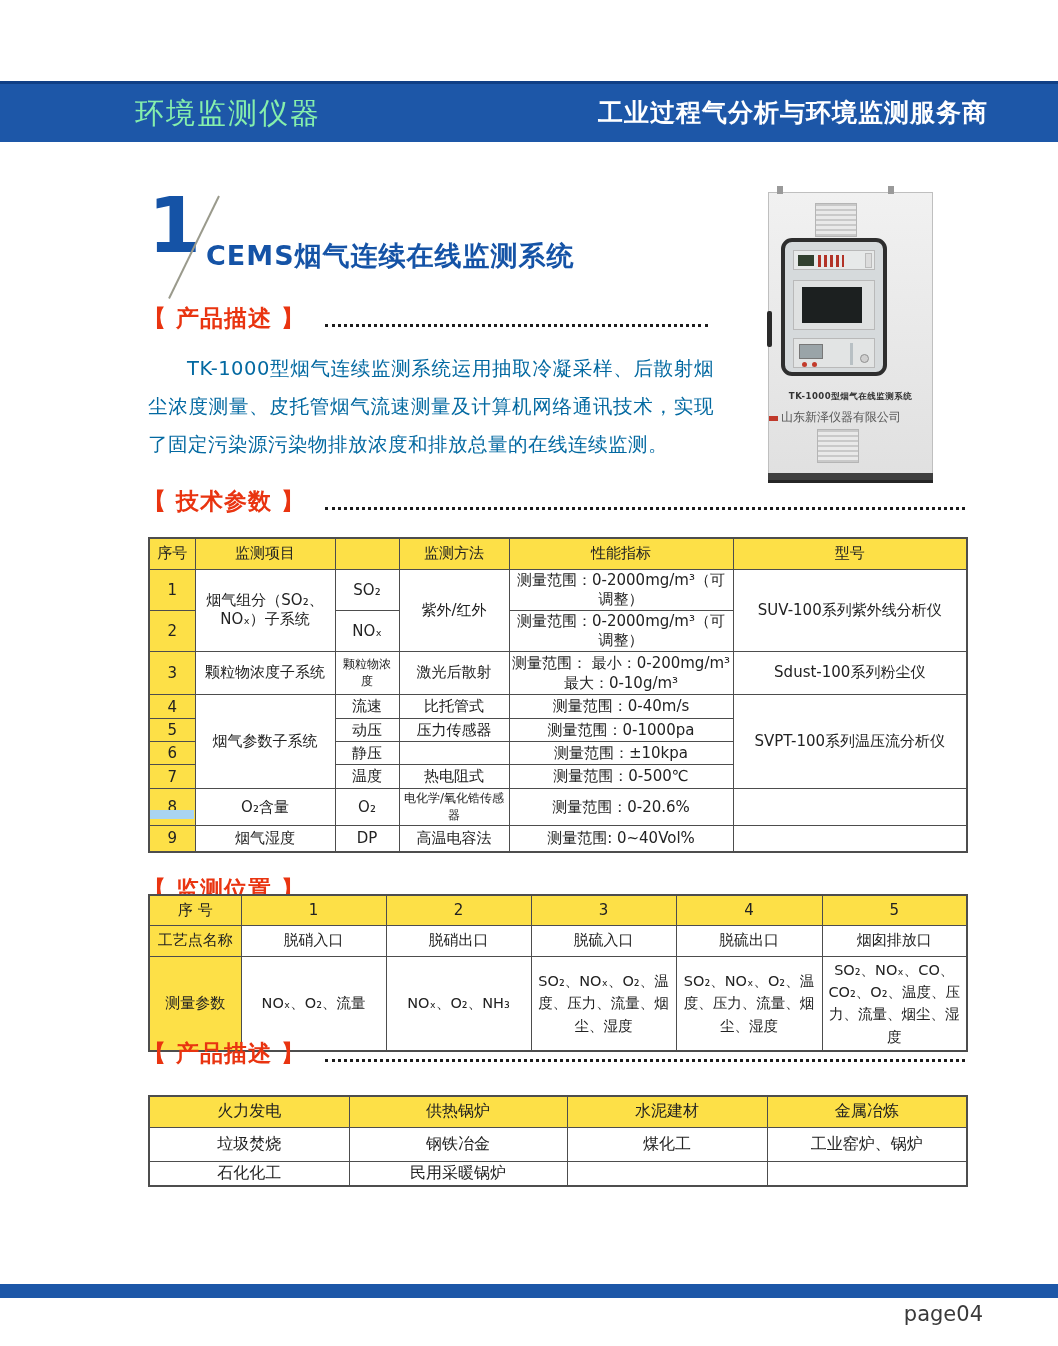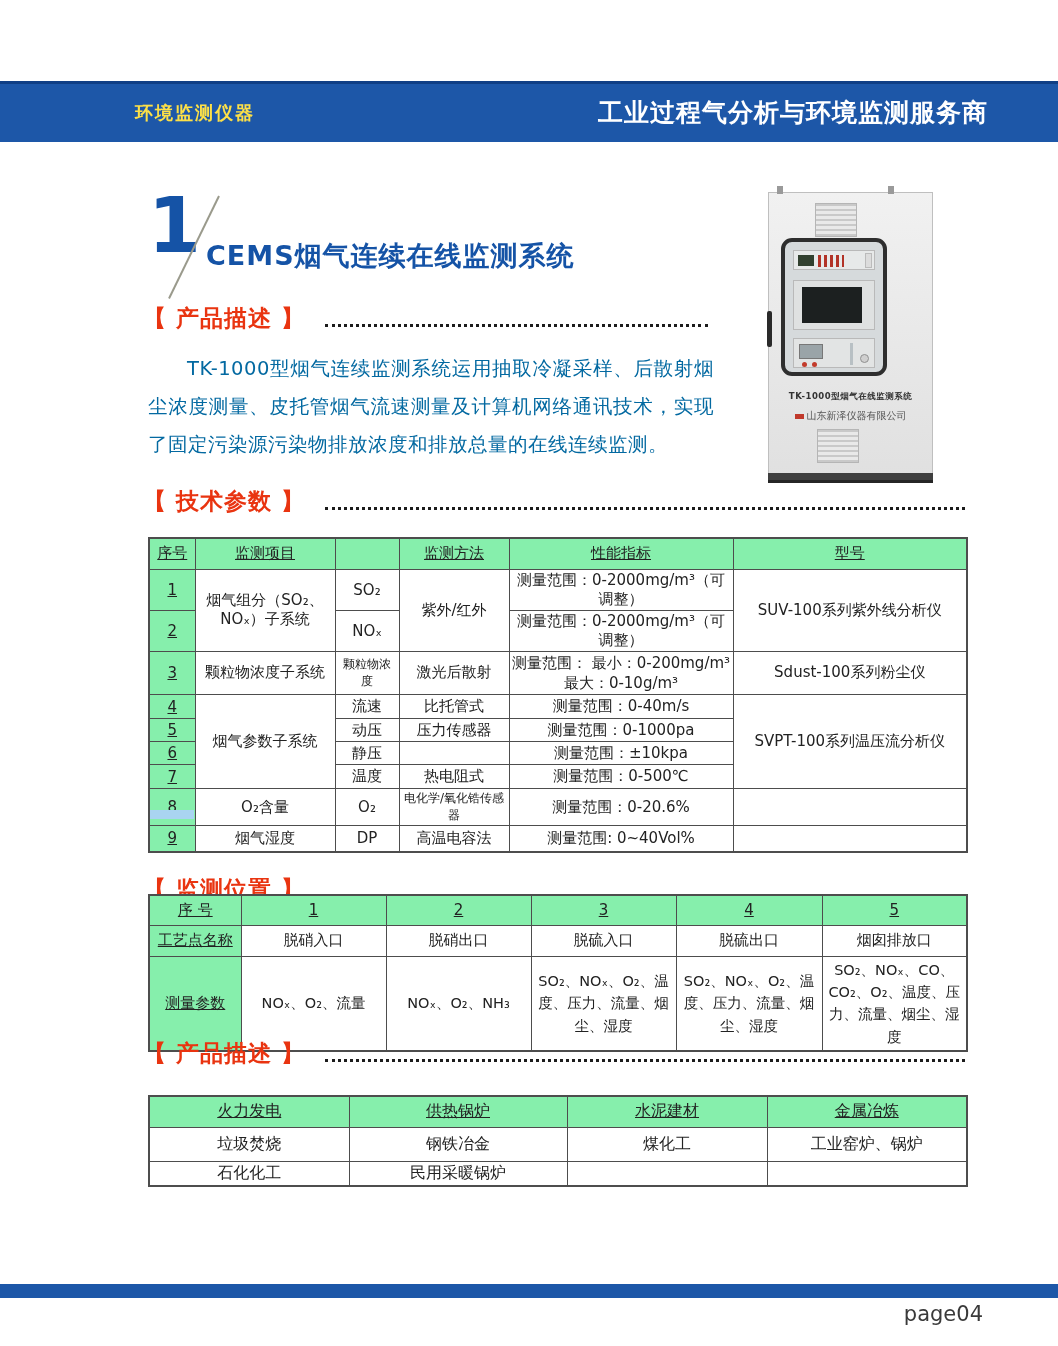--- a/index.html
+++ b/index.html
@@ -4,21 +4,21 @@
 <style>
   * { margin:0; padding:0; box-sizing:border-box; }
   html,body { background:#ffffff; }
   body { font-family:"DejaVu Sans","Liberation Sans",sans-serif; color:#333; }
   .page { position:relative; width:1058px; height:1346px; background:#ffffff; overflow:hidden; }
 
   
   .topbar { position:absolute; left:0; top:81px; width:1058px; height:61px;
             background:#1d57a8; border-top:3px solid #103f85; }
   .topbar .left  { position:absolute; left:135px; top:0; line-height:58px;
-                   color:#fde047; font-size:18px; font-weight:bold; letter-spacing:2px; }
+                   color:#86efac; font-size:29px; font-weight:normal; letter-spacing:2px; }
   .topbar .right { position:absolute; right:70px; top:0; line-height:58px;
                    color:#fff; font-size:25px; font-weight:bold; letter-spacing:1px; }
   .bottombar { position:absolute; left:0; top:1284px; width:1058px; height:14px; background:#1d57a8; }
   .pagenum { position:absolute; right:75px; top:1302px; font-size:21px; color:#3a3a3a; }
 
   
   .secnum { position:absolute; left:148px; top:188px; font-size:76px; line-height:1;
             font-weight:bold; color:#1553a6; }
   .slash  { position:absolute; left:218px; top:196px; width:2px; height:114px;
             background:#9a9a8c; transform:rotate(26deg); transform-origin:top center; }
@@ -37,21 +37,21 @@
 
   
   .desc { position:absolute; left:148px; top:350px; width:566px; font-size:19.5px;
           line-height:38px; color:#0369a1; text-indent:2em; letter-spacing:0.5px; text-align:justify; }
 
   
   table { border-collapse:collapse; table-layout:fixed; }
   td { border:1px solid #4d4d4d; text-align:center; vertical-align:middle;
        font-size:15px; color:#222; padding:1px 2px; overflow:hidden; }
   .tbl { position:absolute; border:2px solid #4d4d4d; }
-  .blue { background:#86efac;text-decoration:underline; }
+  .blue { background:#fde047; }
   .small { font-size:12px; }
   .pre { white-space:pre-line; line-height:1.35; }
   .tech-tbl { left:148px; top:537px; width:818px; }
   .pos-tbl  { left:148px; top:894px; width:818px; }
   .pos-tbl .params { font-size:14.5px; line-height:1.55; padding:2px 3px; }
   .ind-tbl  { left:148px; top:1095px; width:818px; }
   .ind-tbl td { font-size:16px; }
   .blue-tab { position:absolute; left:150px; top:810px; width:44px; height:9px; background:#a9d4f1; }
 
   
@@ -74,22 +74,22 @@
   .rack2 .scr { position:absolute; left:8px; top:6px; width:60px; height:36px; background:#1c2020; }
   .rack3 { position:absolute; left:8px; top:96px; width:82px; height:30px; background:#e2e4e4; border:1px solid #b9b9b9; }
   .rack3 .lcd { position:absolute; left:5px; top:5px; width:24px; height:15px; background:#9aa4a8; border:1px solid #777; }
   .dot { position:absolute; width:5px; height:5px; border-radius:50%; background:#c23c2c; top:23px; }
   .dot.d1 { left:8px; } .dot.d2 { left:18px; }
   .rack3 .tube { position:absolute; left:56px; top:4px; width:3px; height:22px; background:#b8c0c4; }
   .rack3 .gauge { position:absolute; left:66px; top:15px; width:9px; height:9px; border-radius:50%;
                   background:#cfcfcf; border:1px solid #909090; }
   .cab-label { position:absolute; left:0; top:198px; width:100%; text-align:center;
                font-size:8.5px; font-weight:bold; color:#333; letter-spacing:0.5px; }
-  .cab-brand { position:absolute; left:0; top:216px; width:100%; text-align:center;
-               font-size:10px; color:#555; }
+  .cab-brand { position:absolute; left:0; top:216px; width:100%; text-align:left;
+               font-size:12px; color:#555; }
   .cab-brand .mark { display:inline-block; width:9px; height:5px; background:#c0392b; margin-right:3px; }
   .handle { position:absolute; left:-2px; top:118px; width:5px; height:36px; background:#2a2a2a; border-radius:2px; }
   .base { position:absolute; left:-1px; top:280px; width:165px; height:10px;
           background:#3f3f3f; border-bottom:3px solid #262626; }
 </style>
 </head>
 <body>
 
 <div class="page">
 

